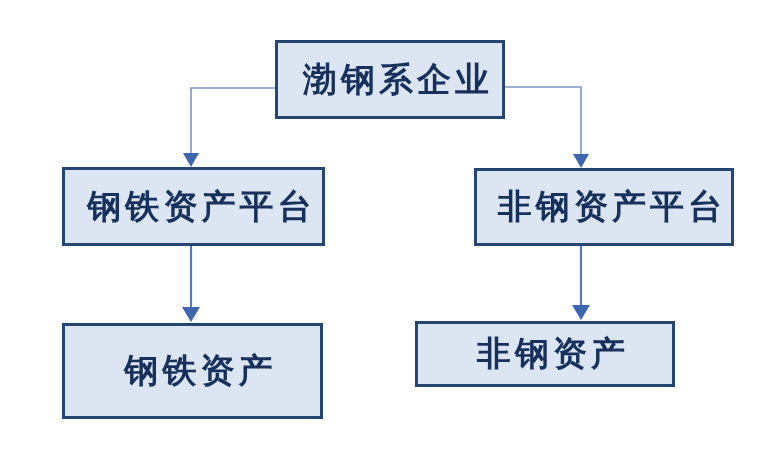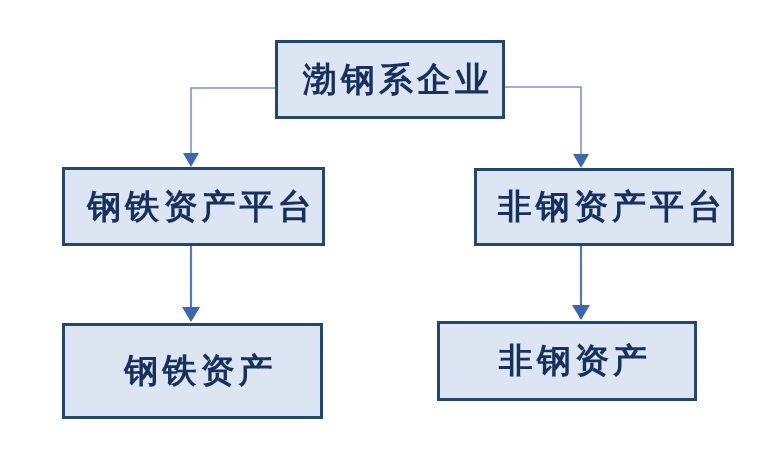--- a/index.html
+++ b/index.html
@@ -28,21 +28,21 @@
     align-items: center;
     justify-content: center;
     text-align: center;
     white-space: nowrap;
     padding-left: 16px;
   }
   .node-root        { left: 275px; top: 40px;  width: 230px; height: 79px; }
   .node-steel-plat  { left: 62px;  top: 167px; width: 263px; height: 79px; text-align: center; }
   .node-nonsteel-plat { left: 437px; top: 168px; width: 260px; height: 78px; margin-left: 37px; }
   .node-steel-asset { left: 62px;  top: 323px; width: 261px; height: 96px; }
-  .node-nonsteel-asset { left: 437px; top: 321px; width: 260px; height: 80px; }
+  .node-nonsteel-asset { left: 415px; top: 321px; width: 260px; height: 66px; }
   .connector-layer {
     position: absolute;
     left: 0; top: 0;
     width: 778px;
     height: 462px;
     pointer-events: none;
   }
 </style>
 </head>
 <body>

